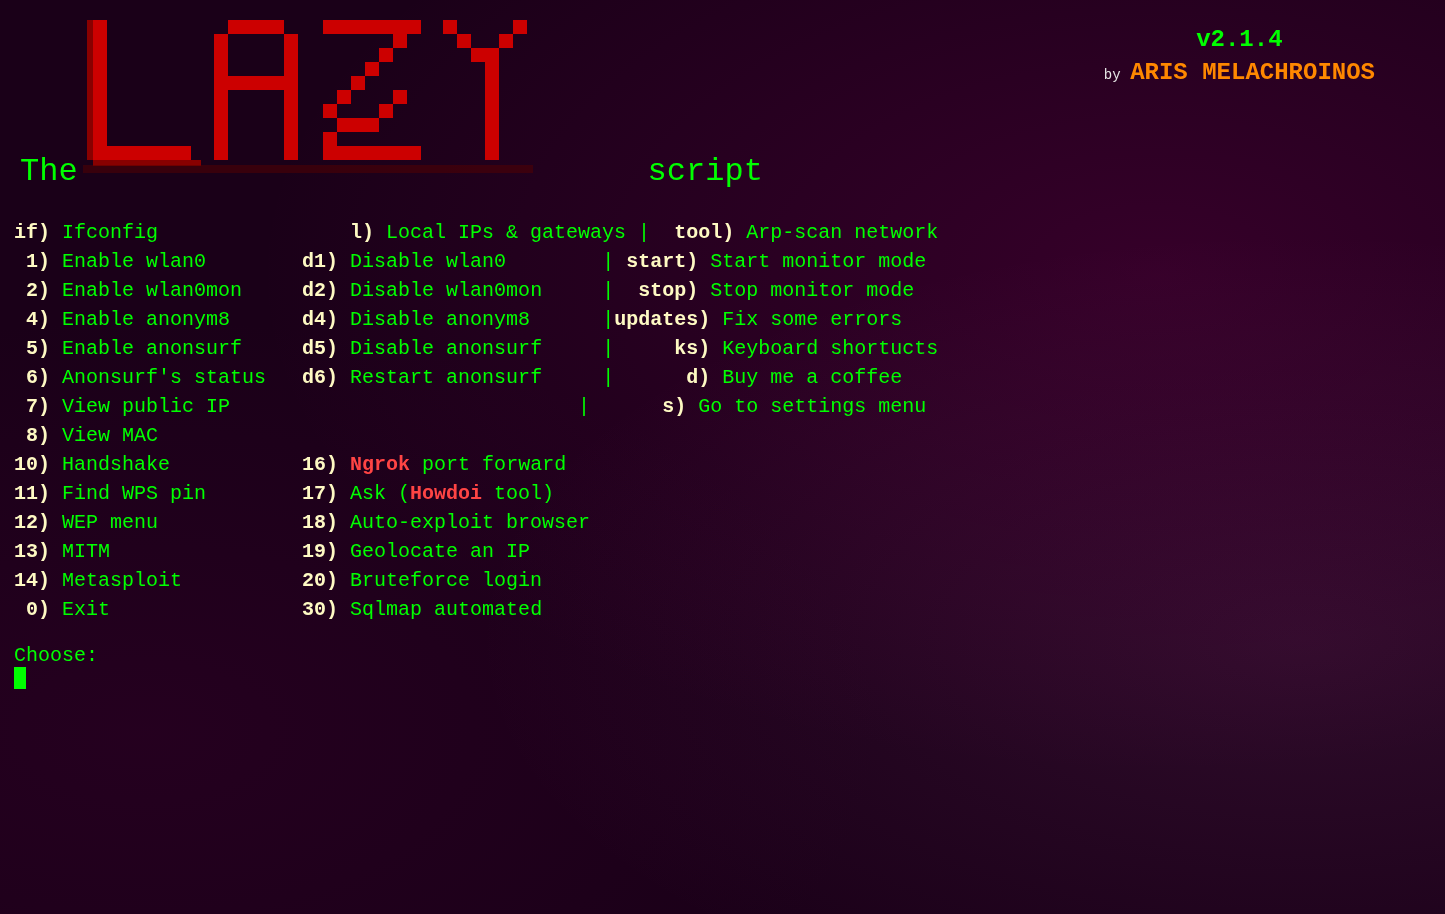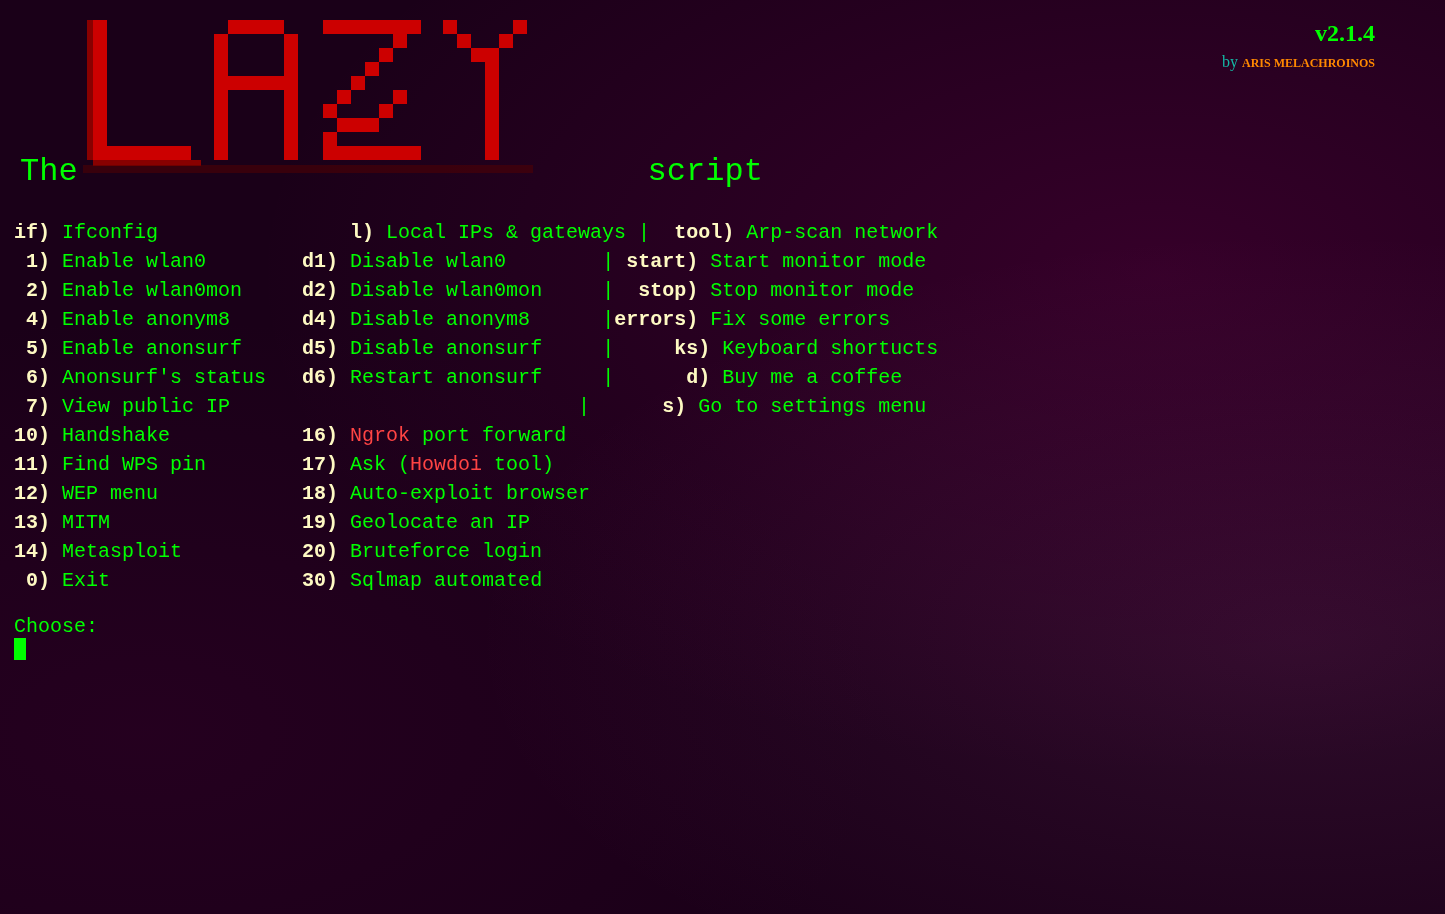--- a/index.html
+++ b/index.html
@@ -61,61 +61,60 @@
       font-size: 32px;
       font-weight: normal;
       align-self: flex-end;
       padding-bottom: 20px;
       padding-left: 5px;
     }
 
     .version-author {
       position: absolute;
       right: 60px;
-      top: 10px;
-      text-align: right;
-      font-family: Liberation Serif, serif;
+      top: 16px;
+      text-align: center;
     }
 
     .version-text {
       color: #00ff00;
       font-size: 24px;
       font-weight: bold;
       display: block;
       margin-bottom: 6px;
     }
 
     .by-text {
-      color: #14b8a6;
-      font-size: 16px;
+      color: #e5e5e5;
+      font-size: 14px;
       margin-top: 23px;
     }
 
     .author-name {
       color: #ff8800;
       font-weight: bold;
-      font-size: 12px;
+      font-size: 24px;
       margin-top: 13px;
     }
 
     
     .menu-area {
       padding-left: 4px;
       margin-top: 4px;
     }
 
     .menu-line {
       font-size: 20px;
       line-height: 1.45;
       white-space: pre;
       font-family: 'Courier New', Courier, monospace;
     }
 
     .green { color: #00ff00; }
-    .red-text { color: #ff4444; }
+    .red-text { color: #ff4444; font-weight: bold; }
 
     
     .key {
       color: #fef9c3;
       font-weight: bold;
     }
 
     .choose-line {
       color: #00ff00;
       font-size: 20px;
@@ -280,28 +279,29 @@
 
   <div class="menu-area">
 
     <div class="menu-line"><span class="green"><span class="key">if)</span> Ifconfig               <span class="key"> l)</span> Local IPs &amp; gateways |  <span class="key">tool)</span> Arp-scan network</span></div>
 
     <div class="menu-line"><span class="green"> <span class="key">1)</span> Enable wlan0        <span class="key">d1)</span> Disable wlan0        | <span class="key">start)</span> Start monitor mode</span></div>
 
     <div class="menu-line"><span class="green"> <span class="key">2)</span> Enable wlan0mon     <span class="key">d2)</span> Disable wlan0mon     |  <span class="key">stop)</span> Stop monitor mode</span></div>
 
 
-    <div class="menu-line"><span class="green"> <span class="key">4)</span> Enable anonym8      <span class="key">d4)</span> Disable anonym8      |<span class="key">errors)</span> Fix some errors</span></div>
+    <div class="menu-line"><span class="green"> <span class="key">4)</span> Enable anonym8      <span class="key">d4)</span> Disable anonym8      |<span class="key">updates)</span> Fix some errors</span></div>
 
     <div class="menu-line"><span class="green"> <span class="key">5)</span> Enable anonsurf     <span class="key">d5)</span> Disable anonsurf     |     <span class="key">ks)</span> Keyboard shortucts</span></div>
 
     <div class="menu-line"><span class="green"> <span class="key">6)</span> Anonsurf's status   <span class="key">d6)</span> Restart anonsurf     |      <span class="key">d)</span> Buy me a coffee</span></div>
 
     <div class="menu-line"><span class="green"> <span class="key">7)</span> View public IP                             |      <span class="key">s)</span> Go to settings menu</span></div>
 
+    <div class="menu-line"><span class="green"> <span class="key">8)</span> View MAC</span></div>
 
 
     <div class="menu-line"><span class="green"><span class="key">10)</span> Handshake           <span class="key">16)</span> <span class="red-text">Ngrok</span> port forward</span></div>
 
     <div class="menu-line"><span class="green"><span class="key">11)</span> Find WPS pin        <span class="key">17)</span> Ask (<span class="red-text">Howdoi</span> tool)</span></div>
 
     <div class="menu-line"><span class="green"><span class="key">12)</span> WEP menu            <span class="key">18)</span> Auto-exploit browser</span></div>
 
     <div class="menu-line"><span class="green"><span class="key">13)</span> MITM                <span class="key">19)</span> Geolocate an IP</span></div>
 

